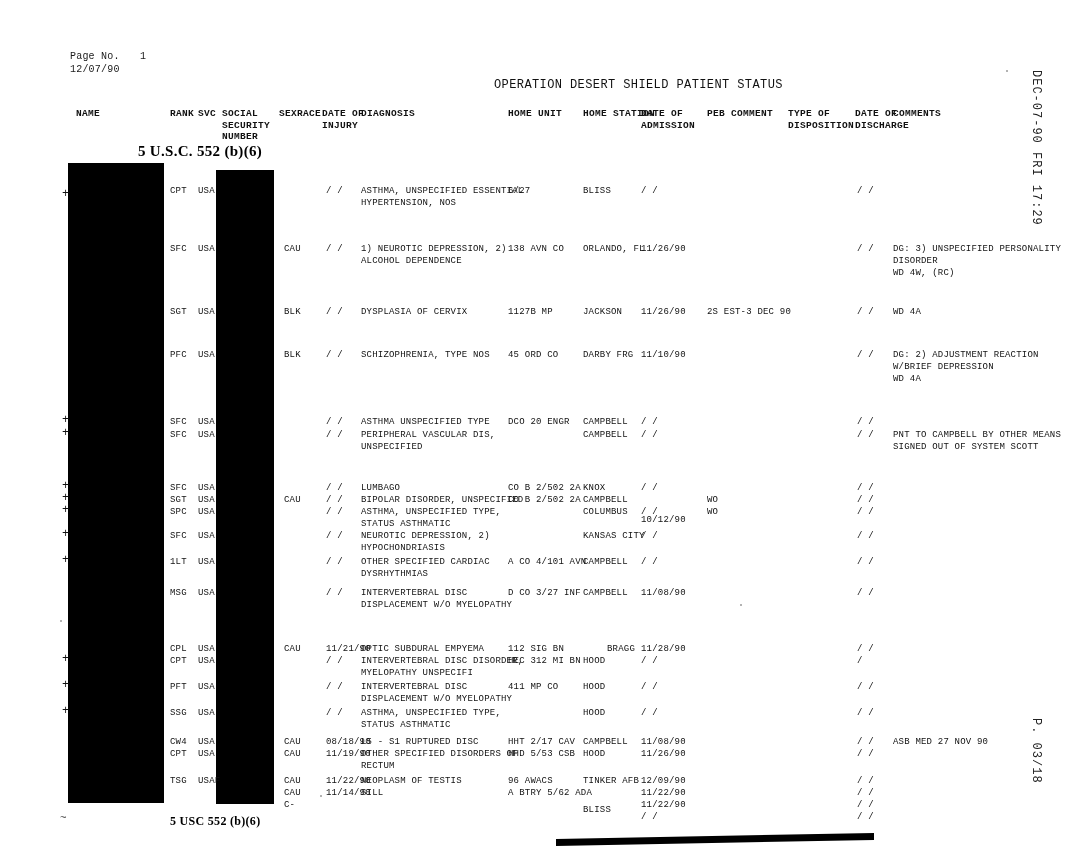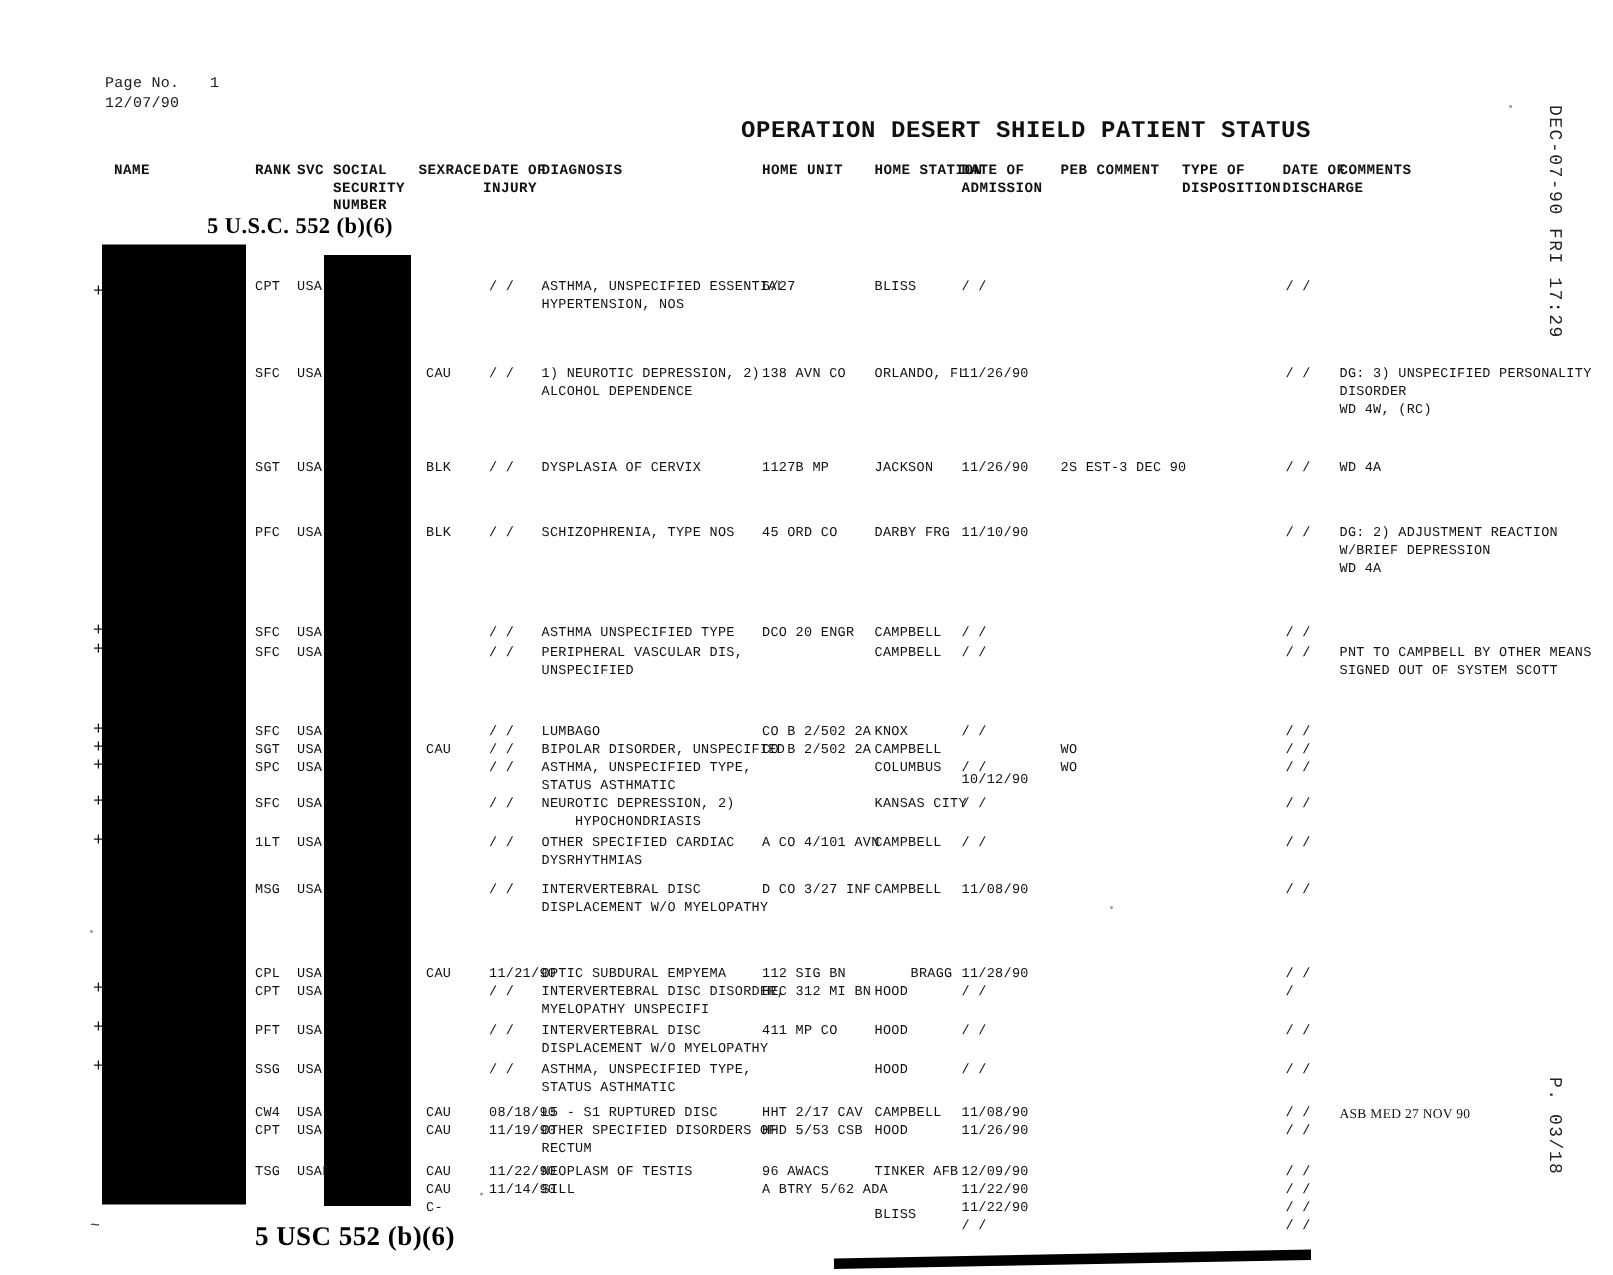--- a/index.html
+++ b/index.html
@@ -28,22 +28,22 @@
   }
   .fax-header .pg-no {
     display: inline-block;
     min-width: 70px;
   }
   .doc-title {
     position: absolute;
     left: 494px;
     top: 78px;
     font-family: "Liberation Mono", monospace;
-    font-size: 16px;
-    font-weight: bold;
+    font-size: 12px;
+    font-weight: normal;
     letter-spacing: 0.4px;
     color: #111;
     white-space: nowrap;
   }
   
   .side-stamp {
     position: absolute;
     font-family: "Liberation Mono", monospace;
     font-size: 12px;
     letter-spacing: 1px;
@@ -167,21 +167,21 @@
 DISPOSITION</div>
       <div class="col-head" style="left: 855px; top: 108px;">DATE OF
 DISCHARGE</div>
       <div class="col-head" style="left: 893px; top: 108px;">COMMENTS</div>
     </div>
 
   <div id="redactions">
       <div class="redaction" style="left: 68px; top: 163px; width: 96px; height: 640px;"></div>
       <div class="redaction" style="left: 216px; top: 170px; width: 58px; height: 634px;"></div>
       <div class="redact-label" style="left: 138px; top: 143px;">5 U.S.C. 552 (b)(6)</div>
-      <div class="redact-label" style="left: 170px; top: 814px; font-size: 18px;">5 USC 552 (b)(6)</div>
+      <div class="redact-label" style="left: 170px; top: 814px; font-size: 12px;">5 USC 552 (b)(6)</div>
     </div>
 
   <div id="rows">
       <div class="cell" style="left: 170px; top: 185px;">CPT</div>
       <div class="cell" style="left: 198px; top: 185px;">USA</div>
       <div class="cell" style="left: 326px; top: 185px;">/  /</div>
       <div class="cell" style="left: 361px; top: 185px;">ASTHMA, UNSPECIFIED ESSENTIAL
 HYPERTENSION, NOS</div>
       <div class="cell" style="left: 508px; top: 185px;">6/27</div>
       <div class="cell" style="left: 583px; top: 185px;">BLISS</div>
@@ -270,21 +270,21 @@
       <div class="cell" style="left: 361px; top: 506px;">ASTHMA, UNSPECIFIED TYPE,
 STATUS ASTHMATIC</div>
       <div class="cell" style="left: 583px; top: 506px;">COLUMBUS</div>
       <div class="cell" style="left: 641px; top: 506px;">/  /</div>
       <div class="cell" style="left: 707px; top: 506px;">WO</div>
       <div class="cell" style="left: 857px; top: 506px;">/  /</div>
       <div class="tick" style="left: 62px; top: 504px;">+</div>
       <div class="cell" style="left: 170px; top: 530px;">SFC</div>
       <div class="cell" style="left: 198px; top: 530px;">USA</div>
       <div class="cell" style="left: 326px; top: 530px;">/  /</div>
-      <div class="cell" style="left: 361px; top: 530px; text-align: center;">NEUROTIC DEPRESSION, 2)
+      <div class="cell" style="left: 361px; top: 530px;">NEUROTIC DEPRESSION, 2)
 HYPOCHONDRIASIS</div>
       <div class="cell" style="left: 583px; top: 530px;">KANSAS CITY</div>
       <div class="cell" style="left: 641px; top: 530px;">/  /</div>
       <div class="cell" style="left: 857px; top: 530px;">/  /</div>
       <div class="tick" style="left: 62px; top: 528px;">+</div>
       <div class="cell" style="left: 170px; top: 556px;">1LT</div>
       <div class="cell" style="left: 198px; top: 556px;">USA</div>
       <div class="cell" style="left: 326px; top: 556px;">/  /</div>
       <div class="cell" style="left: 361px; top: 556px;">OTHER SPECIFIED CARDIAC
 DYSRHYTHMIAS</div>
@@ -342,21 +342,21 @@
       <div class="tick" style="left: 62px; top: 705px;">+</div>
       <div class="cell" style="left: 170px; top: 736px;">CW4</div>
       <div class="cell" style="left: 198px; top: 736px;">USA</div>
       <div class="cell" style="left: 284px; top: 736px;">CAU</div>
       <div class="cell" style="left: 326px; top: 736px;">08/18/90</div>
       <div class="cell" style="left: 361px; top: 736px;">L5 - S1 RUPTURED DISC</div>
       <div class="cell" style="left: 508px; top: 736px;">HHT 2/17 CAV</div>
       <div class="cell" style="left: 583px; top: 736px;">CAMPBELL</div>
       <div class="cell" style="left: 641px; top: 736px;">11/08/90</div>
       <div class="cell" style="left: 857px; top: 736px;">/  /</div>
-      <div class="cell" style="left: 893px; top: 736px; font-family: Liberation Serif, serif;">ASB MED 27 NOV 90</div>
+      <div class="cell" style="left: 893px; top: 736px;">ASB MED 27 NOV 90</div>
       <div class="cell" style="left: 170px; top: 748px;">CPT</div>
       <div class="cell" style="left: 198px; top: 748px;">USA</div>
       <div class="cell" style="left: 284px; top: 748px;">CAU</div>
       <div class="cell" style="left: 326px; top: 748px;">11/19/90</div>
       <div class="cell" style="left: 361px; top: 748px;">OTHER SPECIFIED DISORDERS OF
 RECTUM</div>
       <div class="cell" style="left: 508px; top: 748px;">HHD 5/53 CSB</div>
       <div class="cell" style="left: 583px; top: 748px;">HOOD</div>
       <div class="cell" style="left: 641px; top: 748px;">11/26/90</div>
       <div class="cell" style="left: 857px; top: 748px;">/  /</div>

